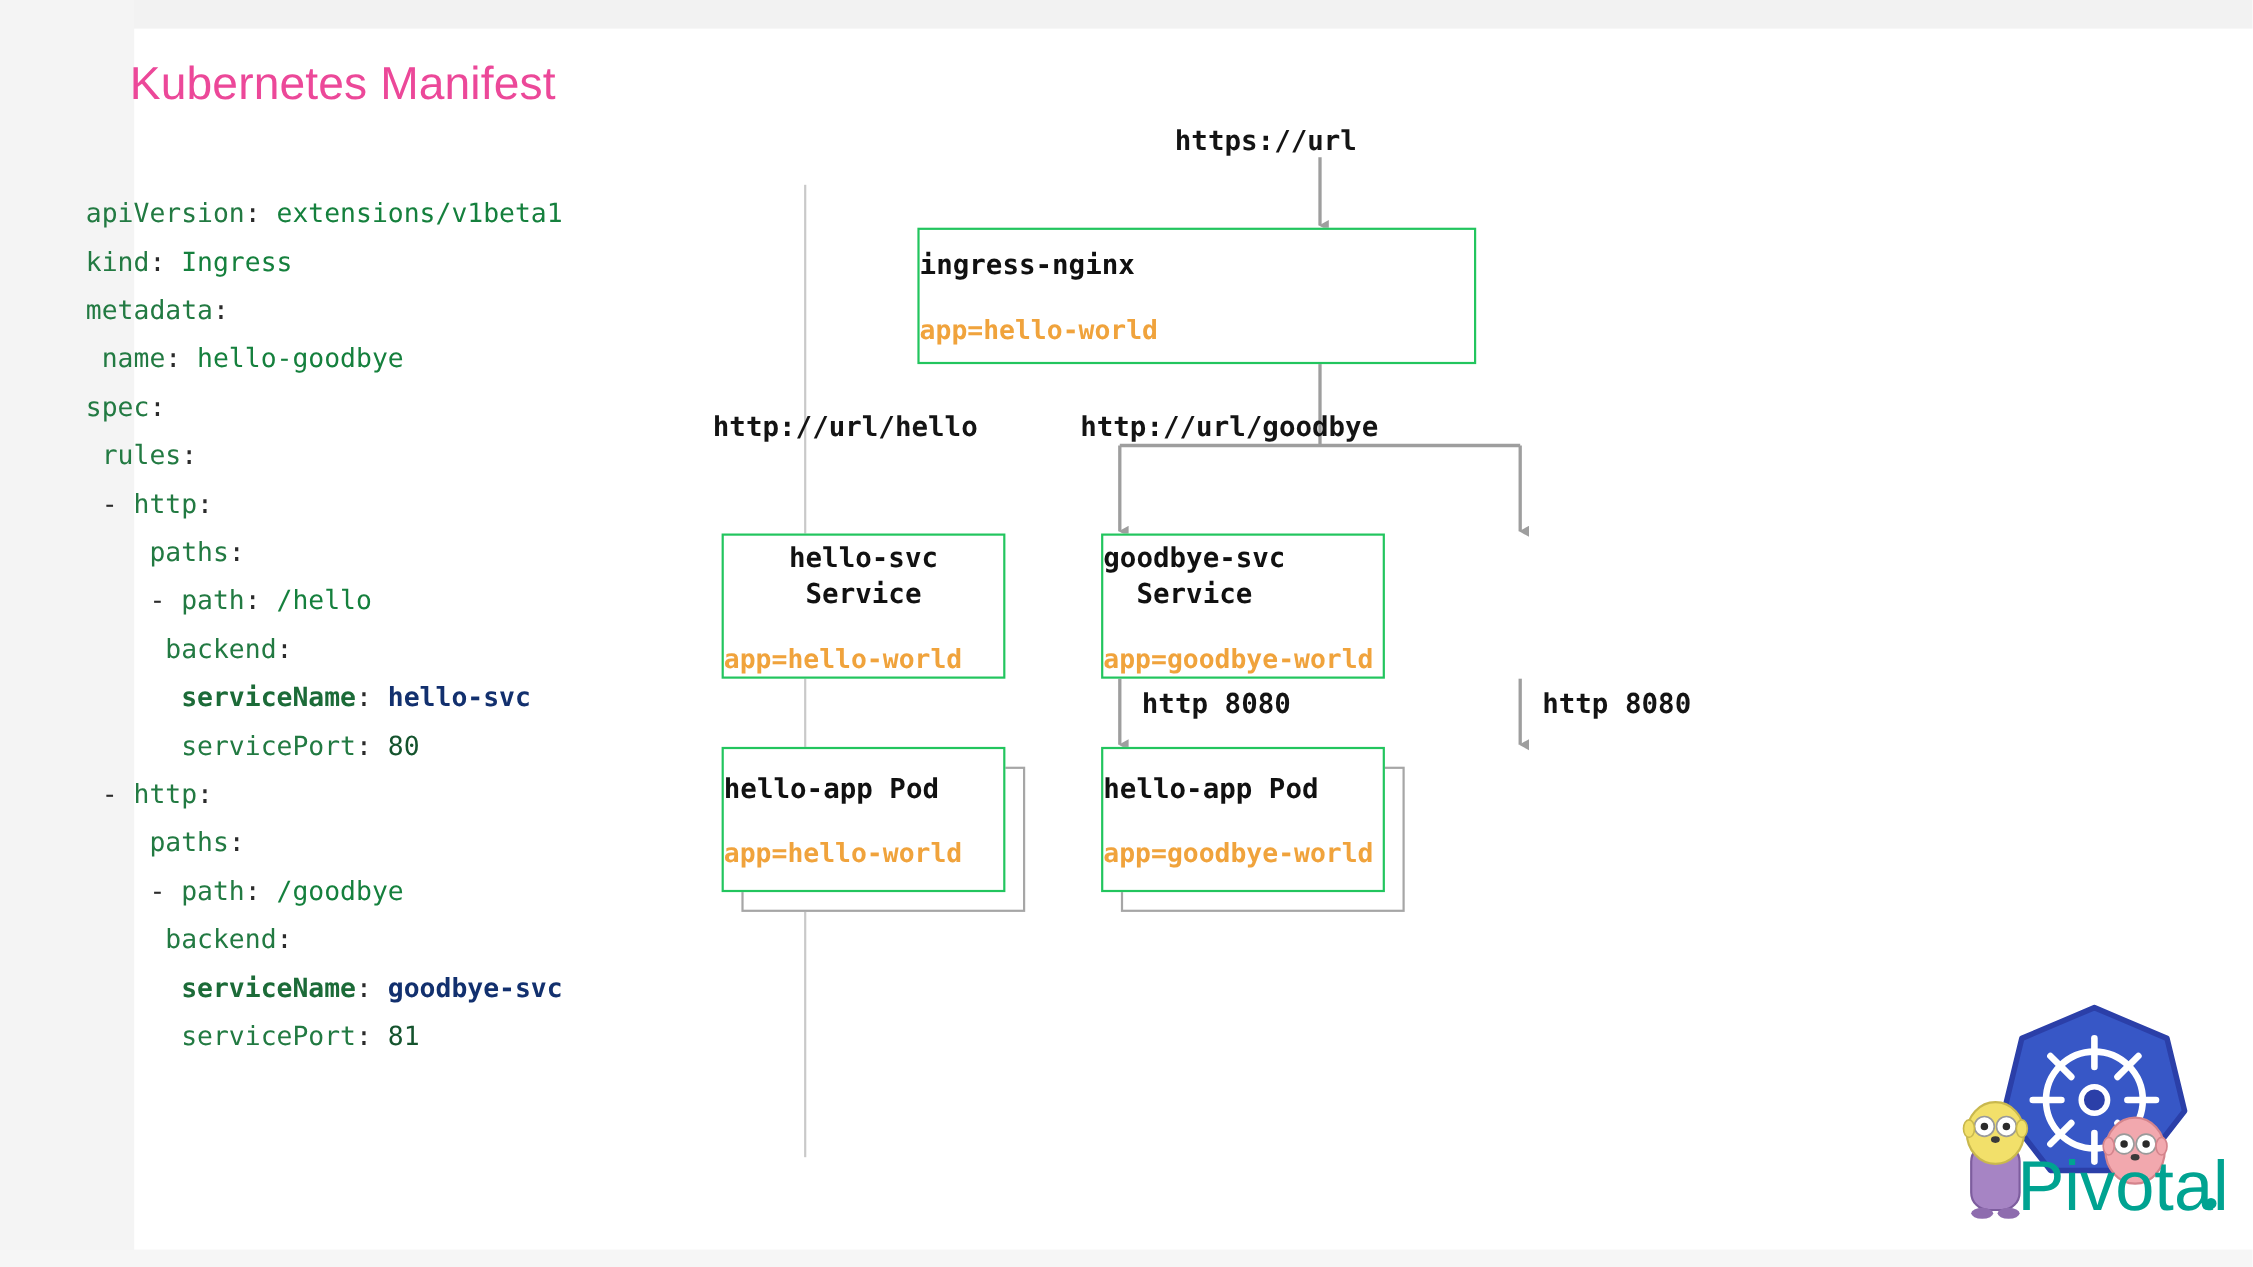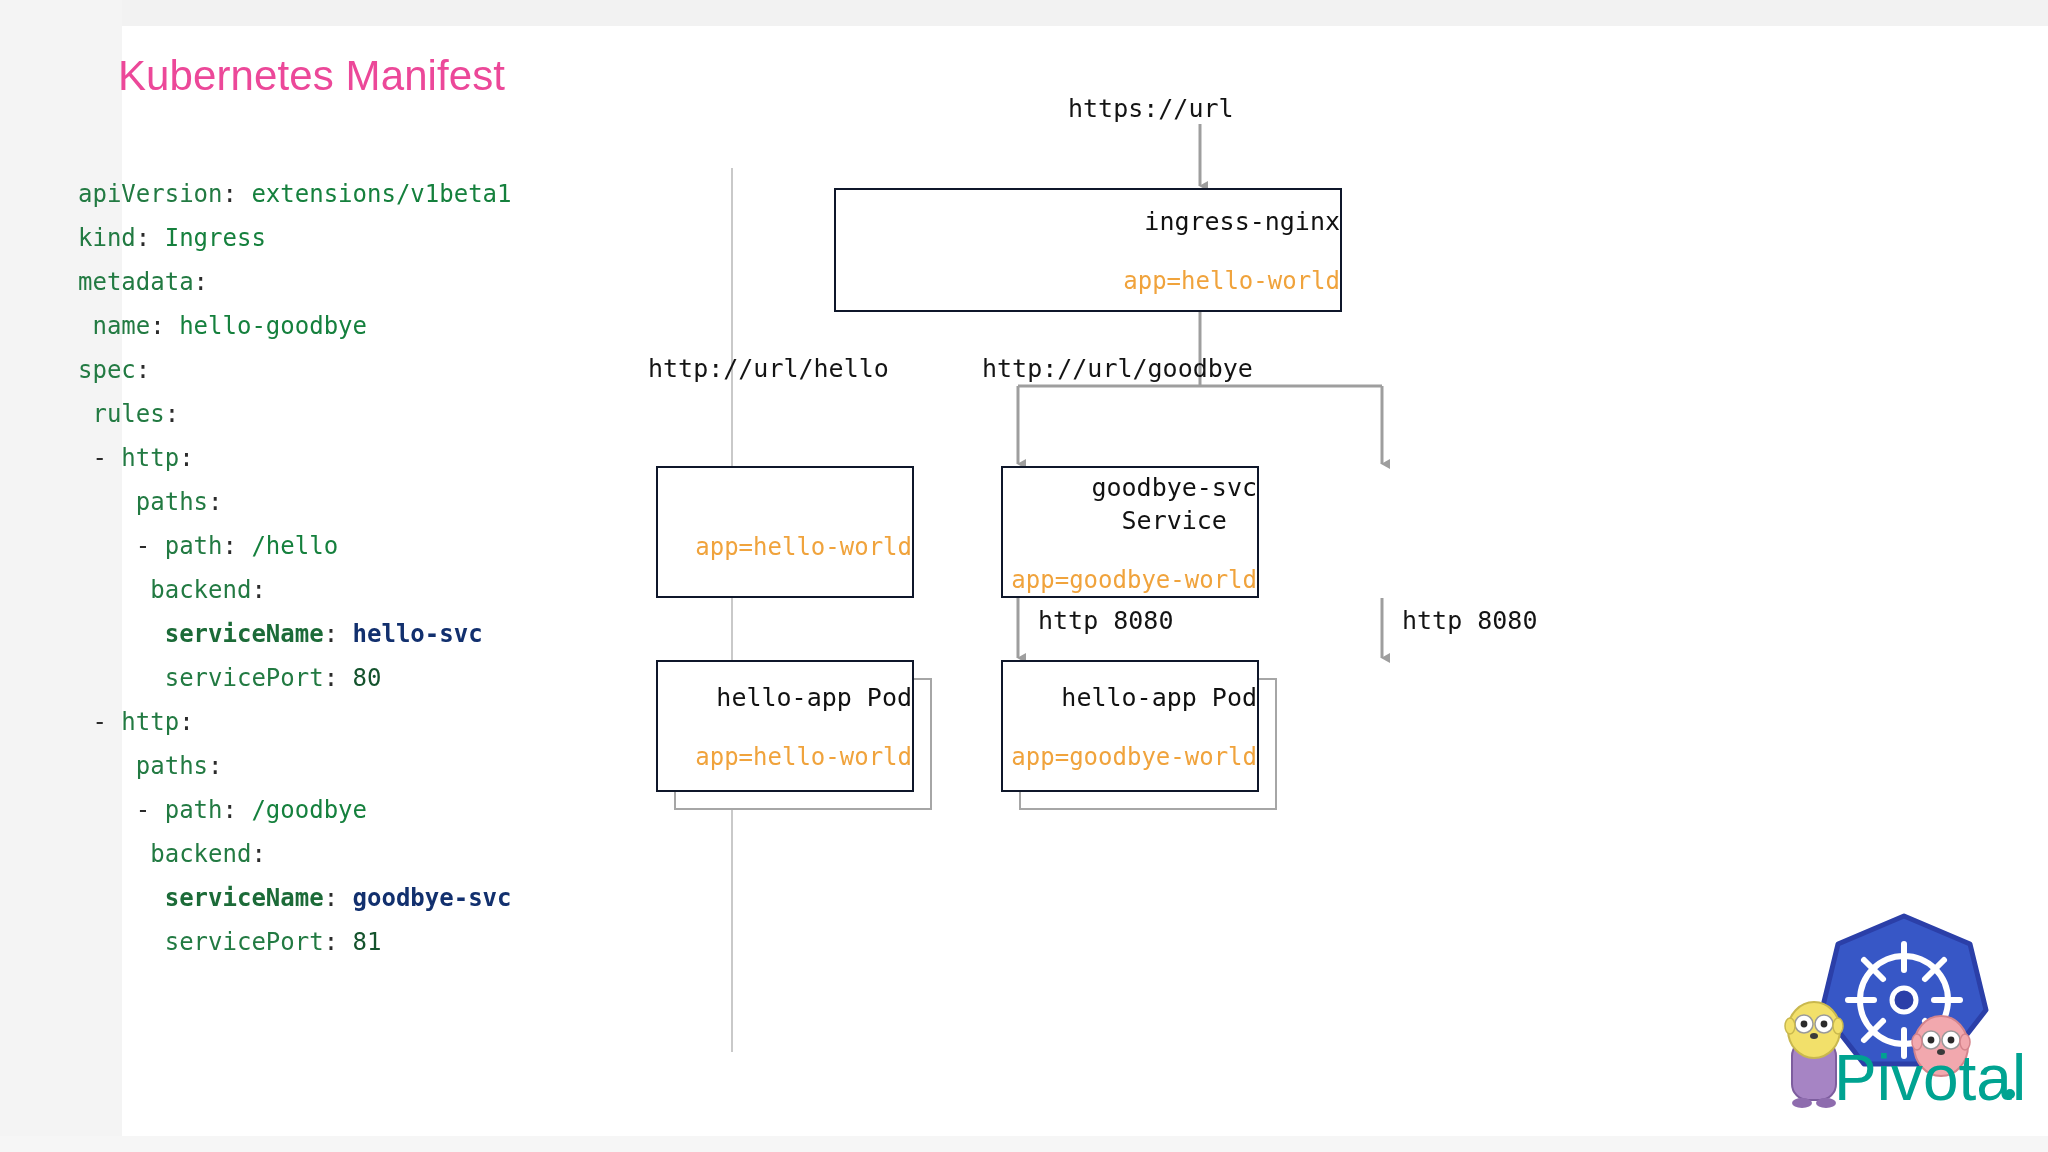--- a/index.html
+++ b/index.html
@@ -76,34 +76,35 @@
   .yaml .p { color: #2b2b2b; }
   .yaml .v { color: #15803d; }
   .yaml .vb { color: #12306e; font-weight: bold; }
   .yaml .num { color: #14532d; }
   .yaml .dash { color: #2b2b2b; }
 
   
   .diagram {
     position: absolute;
     left: 760px;
-    top: 86px;
+    top: 105px;
     width: 1270px;
     height: 960px;
+    font-weight: bold;
   }
   .diagram svg { position: absolute; left: 0; top: 0; }
 
   .node {
     position: absolute;
     box-sizing: border-box;
-    border: 2px solid #0f172a;
+    border: 2px solid #22c55e;
     background: #ffffff;
     display: flex;
     flex-direction: column;
-    align-items: flex-end;
+    align-items: flex-start;
     justify-content: center;
     font-family: "DejaVu Sans Mono", "Liberation Mono", monospace;
     z-index: 3;
   }
   .node .node-title {
     font-size: 25px;
     color: #111111;
     text-align: center;
     line-height: 33px;
     white-space: pre-line;
@@ -183,20 +184,21 @@
 
     <div class="node" style="left:74px; top:102px; width:508px; height:124px;">
       <div class="node-title">ingress-nginx</div>
       <div class="node-label">app=hello-world</div>
     </div>
 
     <div class="edge-label" style="left:-112px; top:268px;">http://url/hello</div>
     <div class="edge-label" style="left:222px; top:268px;">http://url/goodbye</div>
 
     <div class="node" style="left:-104px; top:380px; width:258px; height:132px;">
+      <div class="node-title">hello-svc Service</div>
       <div class="node-label">app=hello-world</div>
     </div>
 
     <div class="node" style="left:241px; top:380px; width:258px; height:132px;">
       <div class="node-title">goodbye-svc
 Service</div>
       <div class="node-label">app=goodbye-world</div>
     </div>
 
     <div class="edge-label" style="left:278px; top:520px;">http 8080</div>

